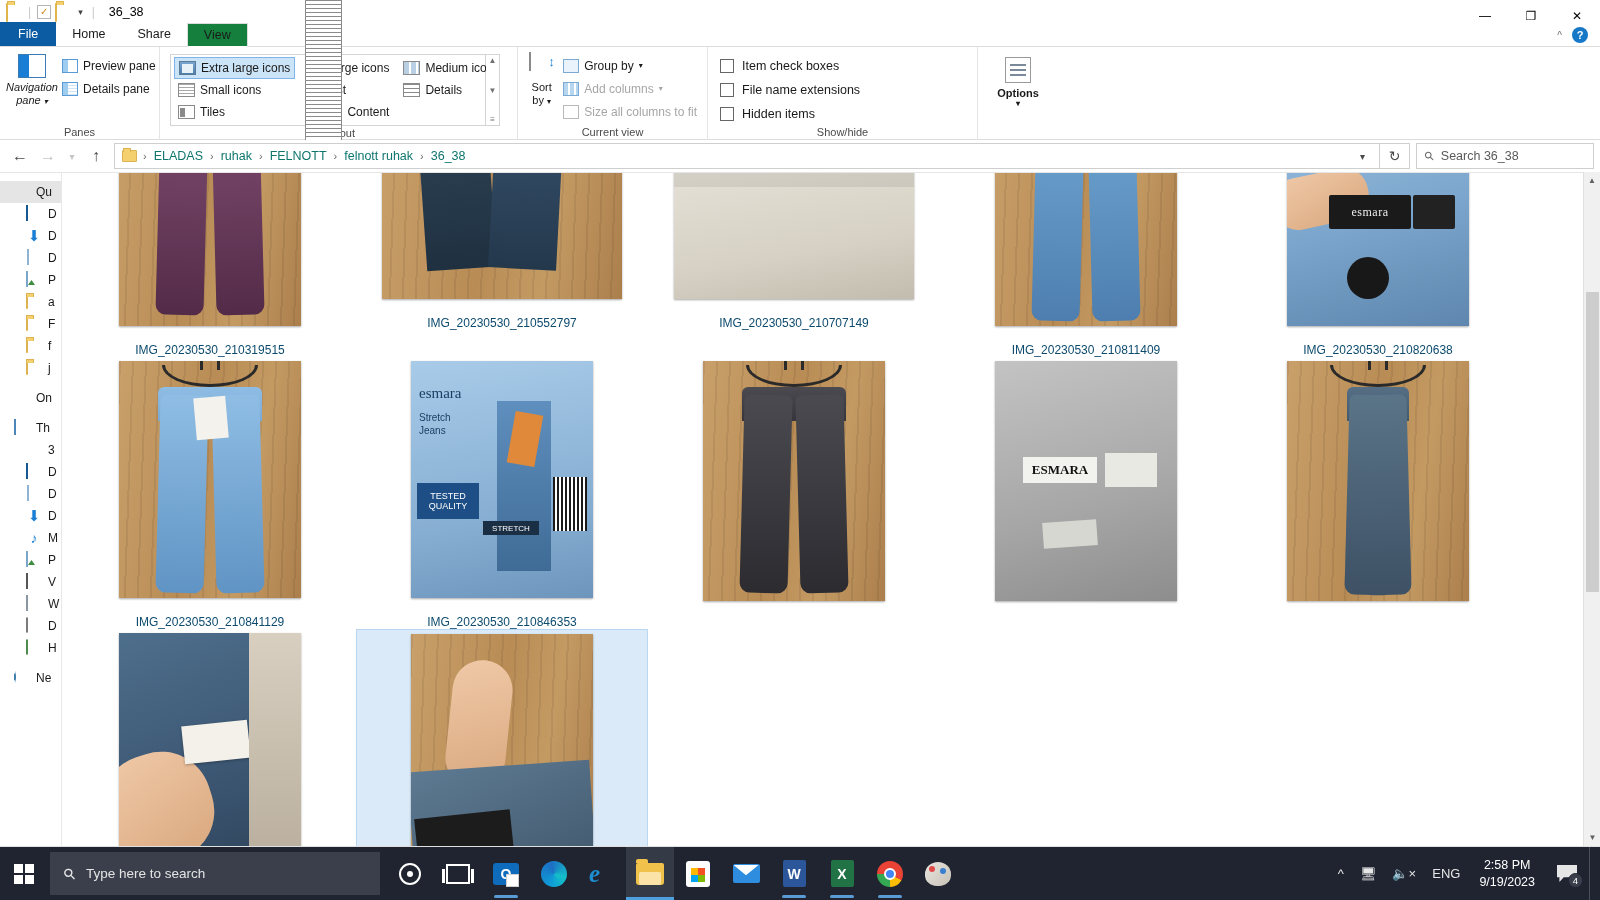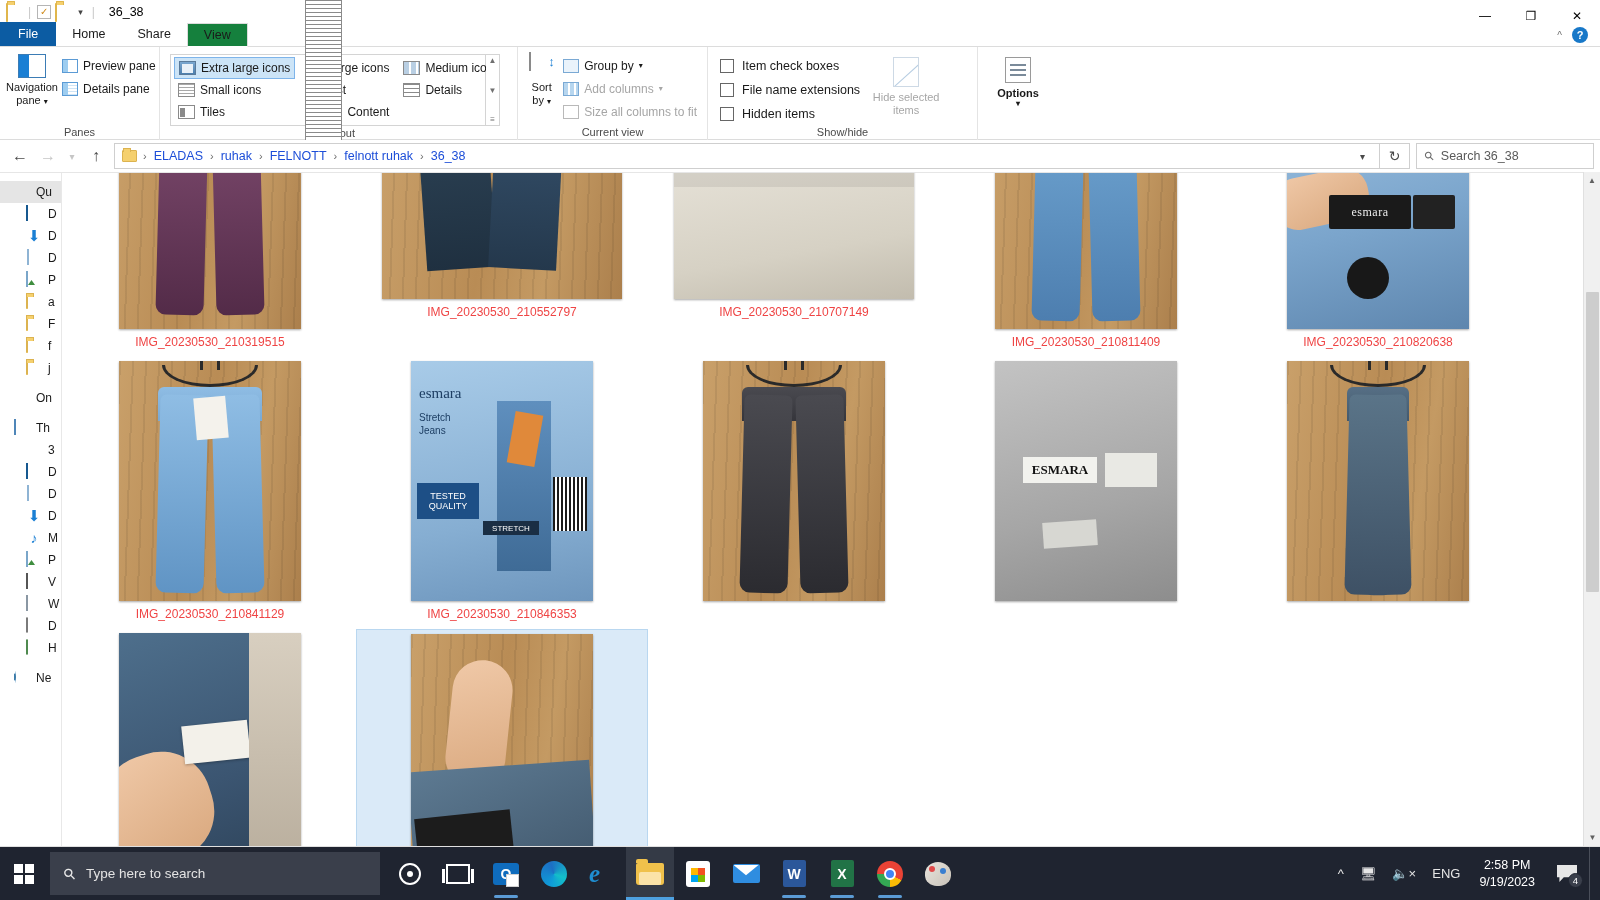--- a/index.html
+++ b/index.html
@@ -93,21 +93,21 @@
   
   .bigbtn {
     width: 66px; display: flex; flex-direction: column; align-items: center;
     padding-top: 3px; font-size: 11px; color: #1a1a1a; text-align: center; line-height: 1.15;
   }
   .navpane-icon {
     width: 28px; height: 24px; border: 1px solid #3b7cb5; display: flex;
   }
   .navpane-icon .l { width: 10px; background: #1a7fd4; }
   .navpane-icon .r { flex: 1; background: #ffffff; }
-  .bigbtn-label { margin-top: 3px; }
+  .bigbtn-label { margin-top: 3px; font-style: italic; }
   .bigbtn-caret { font-size: 8px; }
 
   .smallbtns { display: flex; flex-direction: column; gap: 2px; padding-top: 4px; }
   .smallbtn {
     display: flex; align-items: center; gap: 5px;
     font-size: 12px; color: #1a1a1a; padding: 2px 4px; height: 21px; white-space: nowrap;
   }
   .smallbtn.dim { color: #a6a6a6; }
   .pane-ico {
     width: 16px; height: 14px; border: 1px solid #5b9bd5; display: flex; flex-shrink: 0;
@@ -209,21 +209,21 @@
     display: flex; align-items: center; padding: 0 4px; margin-left: 4px;
   }
   .crumb-folder {
     width: 15px; height: 12px; background: #f5d06e; border: 1px solid #dcb350;
     border-radius: 1px; margin: 0 4px 0 3px; position: relative;
   }
   .crumb-folder::before {
     content: ""; position: absolute; top: -3px; left: 0; width: 6px; height: 3px;
     background: #f5d06e; border: 1px solid #dcb350; border-bottom: none;
   }
-  .crumb { font-size: 12.5px; color: #1d4ed8; padding: 2px 5px; white-space: nowrap; }
+  .crumb { font-size: 12.5px; color: #0f766e; padding: 2px 5px; white-space: nowrap; }
   .crumb-sep { font-size: 11px; color: #6a6a6a; padding: 0 2px; }
   .crumb-drop { margin-left: auto; font-size: 10px; color: #4a4a4a; padding: 0 10px; }
   .refresh-btn {
     width: 30px; height: 26px; border: 1px solid #cfcfcf; border-left: none;
     display: flex; align-items: center; justify-content: center;
     font-size: 14px; color: #4a4a4a; background: #fff;
   }
   .searchbox {
     width: 178px; height: 26px; border: 1px solid #cfcfcf; background: #fff;
     display: flex; align-items: center; gap: 7px; padding: 0 8px; margin-left: 6px;
@@ -288,21 +288,21 @@
     width: 292px; height: 272px; display: flex; flex-direction: column;
     align-items: center; justify-content: flex-start; padding-top: 4px;
   }
   .fileitem.selected { background: #daeaf8; border: 1px solid #b9d7f0; }
   .thumb {
     width: 182px; height: 240px; background: #c8c8c8; position: relative;
     box-shadow: 0 1px 2px rgba(0,0,0,.35); overflow: hidden;
   }
   .thumb.wide { width: 240px; height: 180px; margin-top: 30px; }
   .fname {
-    font-size: 12px; color: #ef4444; margin-top: 6px; text-align: center;
+    font-size: 12px; color: #0c4a6e; margin-top: 17px; text-align: center;
     white-space: nowrap;
   }
 
   
   .wood { position: absolute; inset: 0;
     background:
       repeating-linear-gradient(92deg, rgba(0,0,0,.07) 0 2px, transparent 2px 13px),
       linear-gradient(100deg,#c9a06a,#b98c55 45%,#c49a63 70%,#ab7f4c); }
   .hanger { position: absolute; left: 50%; top: 4px; transform: translateX(-50%);
     width: 96px; height: 22px; border: 3px solid #2a2a2a; border-top: none;
@@ -574,25 +574,20 @@
         </div>
         <div class="cbrow">
           <span class="cbox"></span>
           <span>File name extensions</span>
         </div>
         <div class="cbrow">
           <span class="cbox"></span>
           <span>Hidden items</span>
         </div>
       </div>
-      <div class="hidesel">
-        <span class="hidesel-ico"></span>
-        <span style="margin-top:4px;">Hide selected</span>
-        <span>items</span>
-      </div>
     </div>
     <div class="rgroup-label">Show/hide</div>
   </div>
 
   <div class="rgroup" style="width:80px;border-right:none;">
     <div class="rgroup-body" style="justify-content:center;font-weight:bold;">
       <div class="options">
         <span class="options-ico">
             <i></i>
             <i></i>

